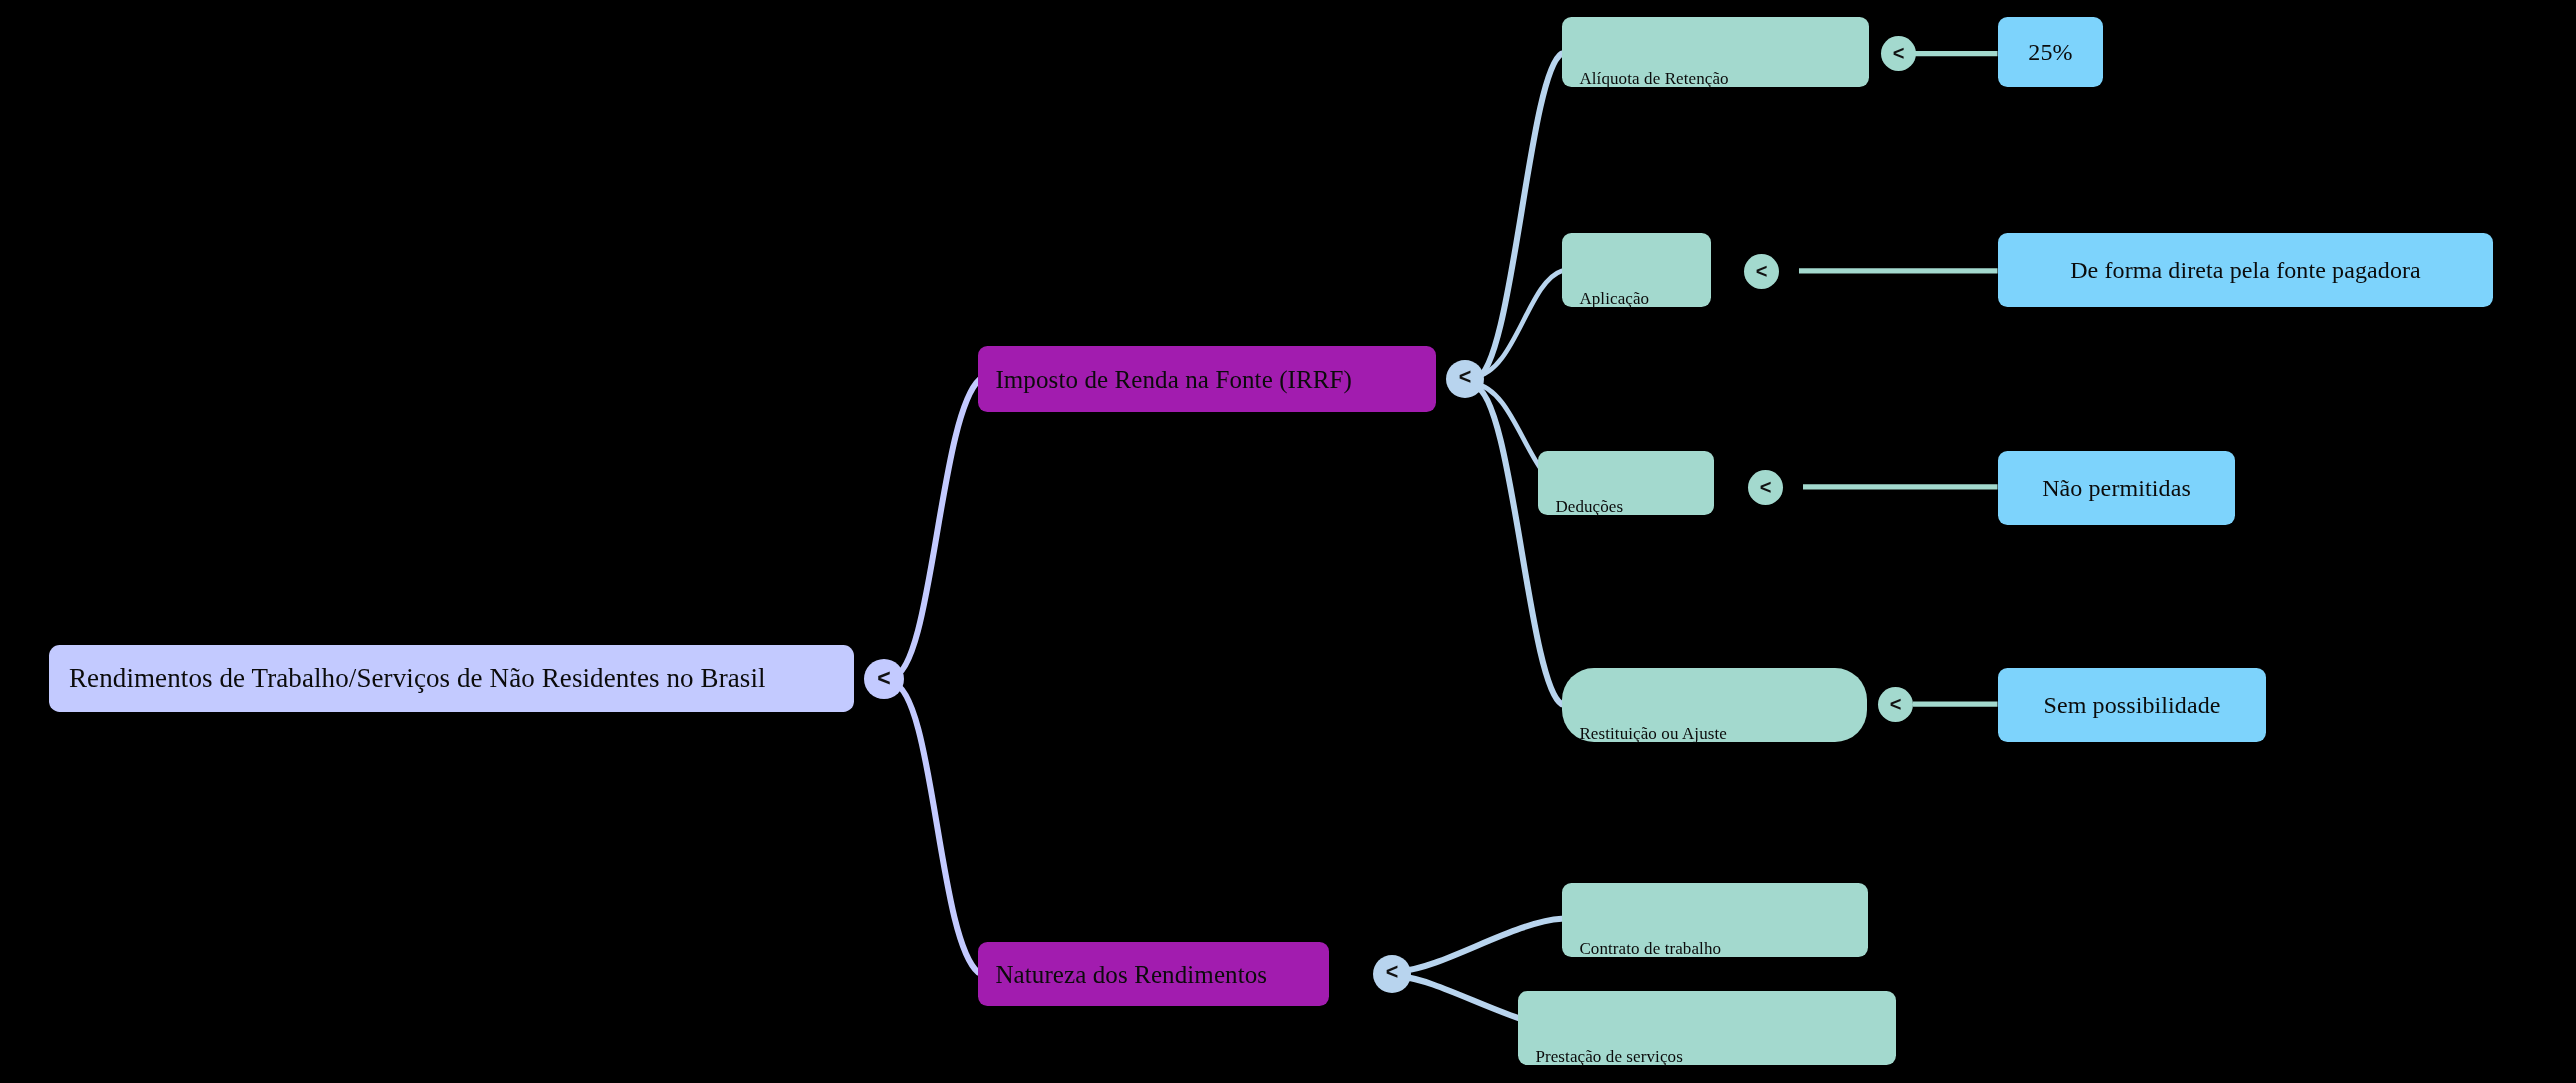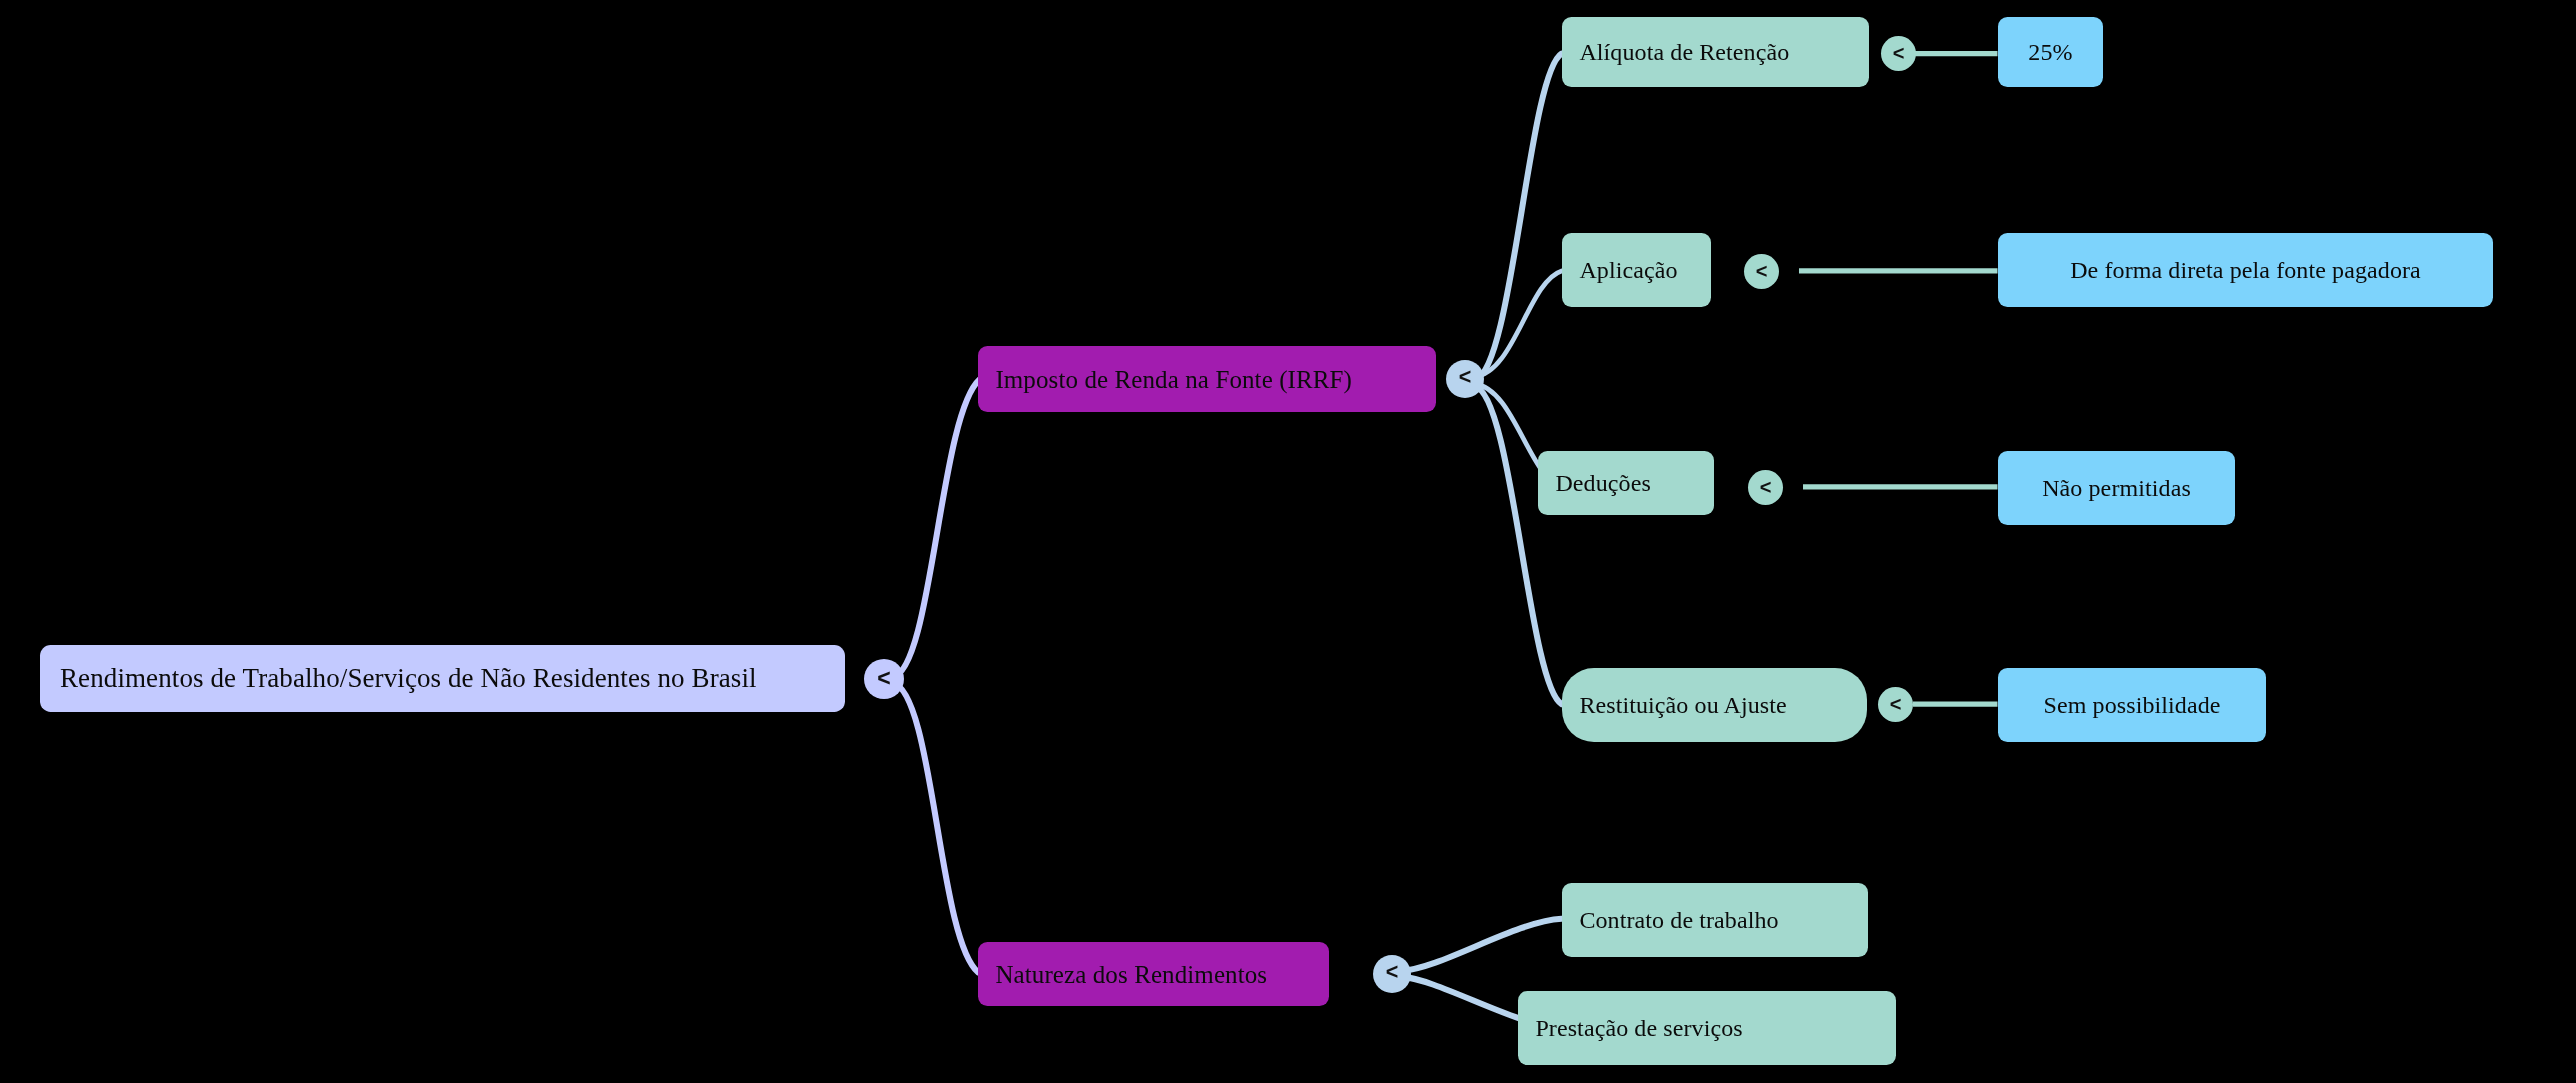--- a/index.html
+++ b/index.html
@@ -49,24 +49,25 @@
   .lvl2 {
     background: #a21caf;
     font-size: 25px;
     border-radius: 9.4px;
     padding-left: 17.4px;
     padding-right: 17.4px;
   }
   
   .lvl3 {
     background: #a3d9ce;
-    font-size: 24px;
+    font-size: 17px;
     border-radius: 9.4px;
     padding-left: 17.4px;
     padding-right: 32px;
+    align-items: flex-end;
   }
   
   .lvl4 {
     background: #7dd3fc;
     font-size: 24px;
     border-radius: 9.4px;
     padding-left: 17.4px;
     padding-right: 17.4px;
     justify-content: center;
   }
@@ -115,21 +116,21 @@
 
     <path d="M 2088 1448 C 2150 1444, 2258 1374, 2328 1370" stroke="#b8d4ee" stroke-width="9" fill="none" stroke-linecap="round"></path>
     <path d="M 2088 1456 C 2150 1462, 2258 1530, 2328 1532" stroke="#b8d4ee" stroke-width="9" fill="none" stroke-linecap="round"></path>
 
     <path d="M 2855 80 L 2978 80" stroke="#a3d9ce" stroke-width="8" fill="none"></path>
     <path d="M 2682 404 L 2978 404" stroke="#a3d9ce" stroke-width="8" fill="none"></path>
     <path d="M 2688 726 L 2978 726" stroke="#a3d9ce" stroke-width="8" fill="none"></path>
     <path d="M 2852 1050 L 2978 1050" stroke="#a3d9ce" stroke-width="8" fill="none"></path>
   </svg>
 
-  <div class="node lvl1" style="left:40px; top:645px; width:805px; height:67px;">
+  <div class="node lvl1" style="left:49px; top:645px; width:805px; height:67px;">
     <span class="node-label">Rendimentos de Trabalho/Serviços de Não Residentes no Brasil</span>
   </div>
   <div class="marker marker-root" style="left:864px; top:659px; width:40px; height:40px; font-size:23px;">
     <span>&lt;</span>
   </div>
 
   <div class="node lvl2" style="left:978px; top:346px; width:458px; height:66px;">
     <span class="node-label">Imposto de Renda na Fonte (IRRF)</span>
   </div>
   <div class="marker marker-blue" style="left:1446px; top:360px; width:38px; height:38px; font-size:21.5px;">

